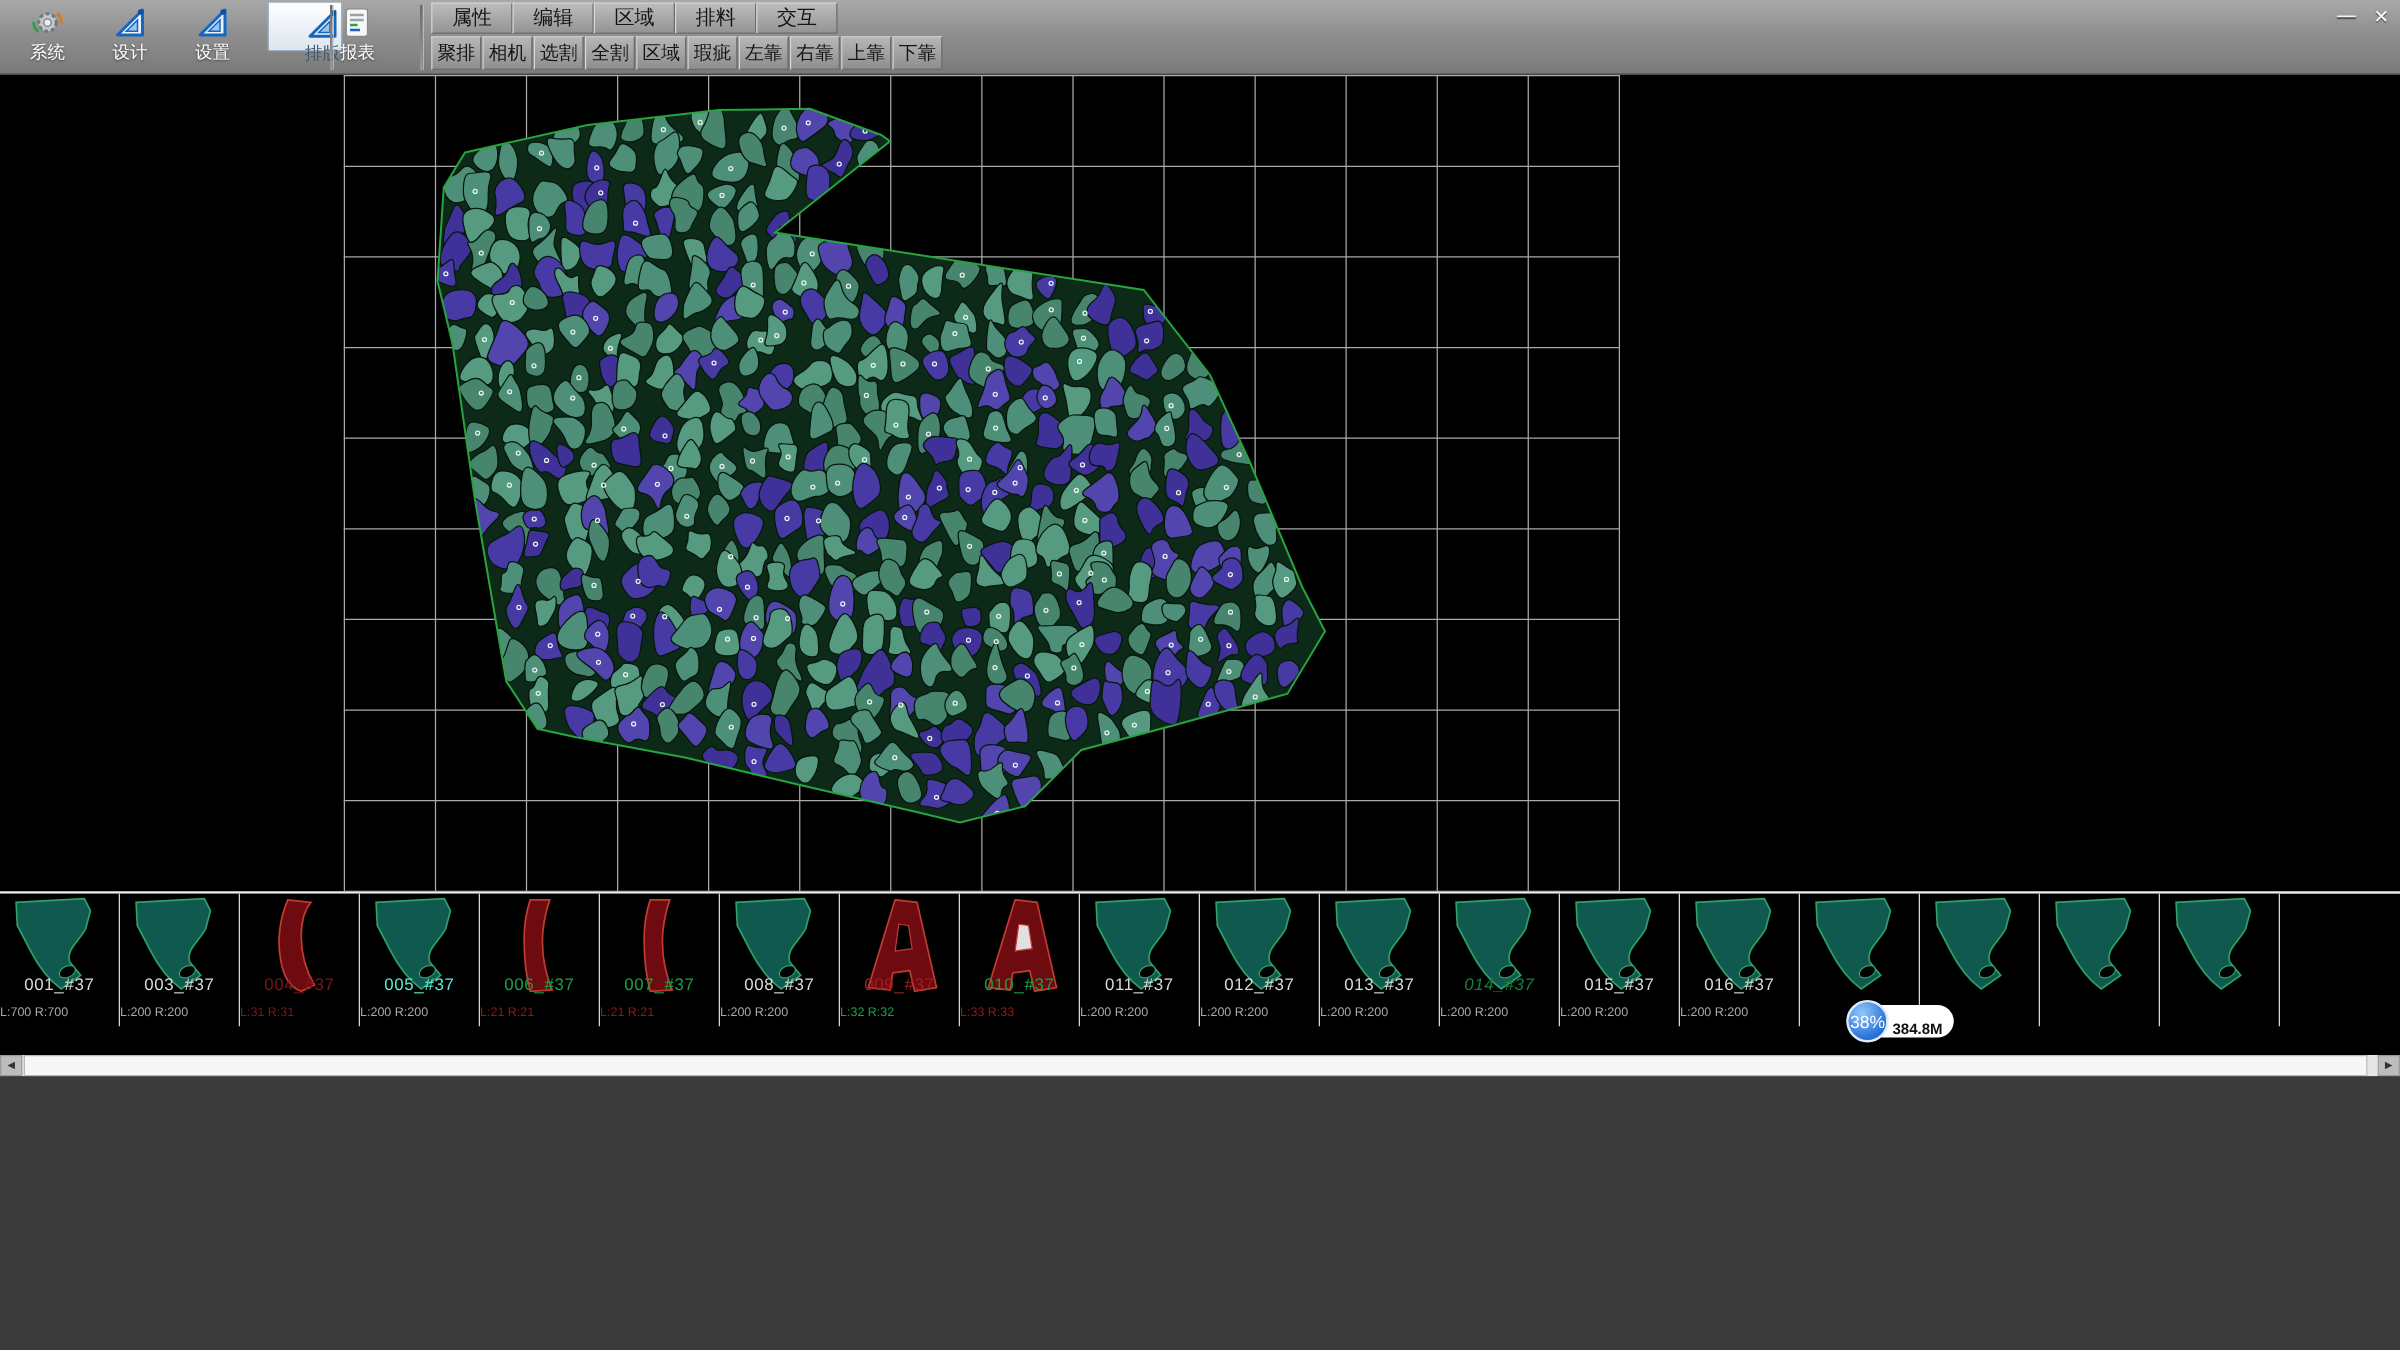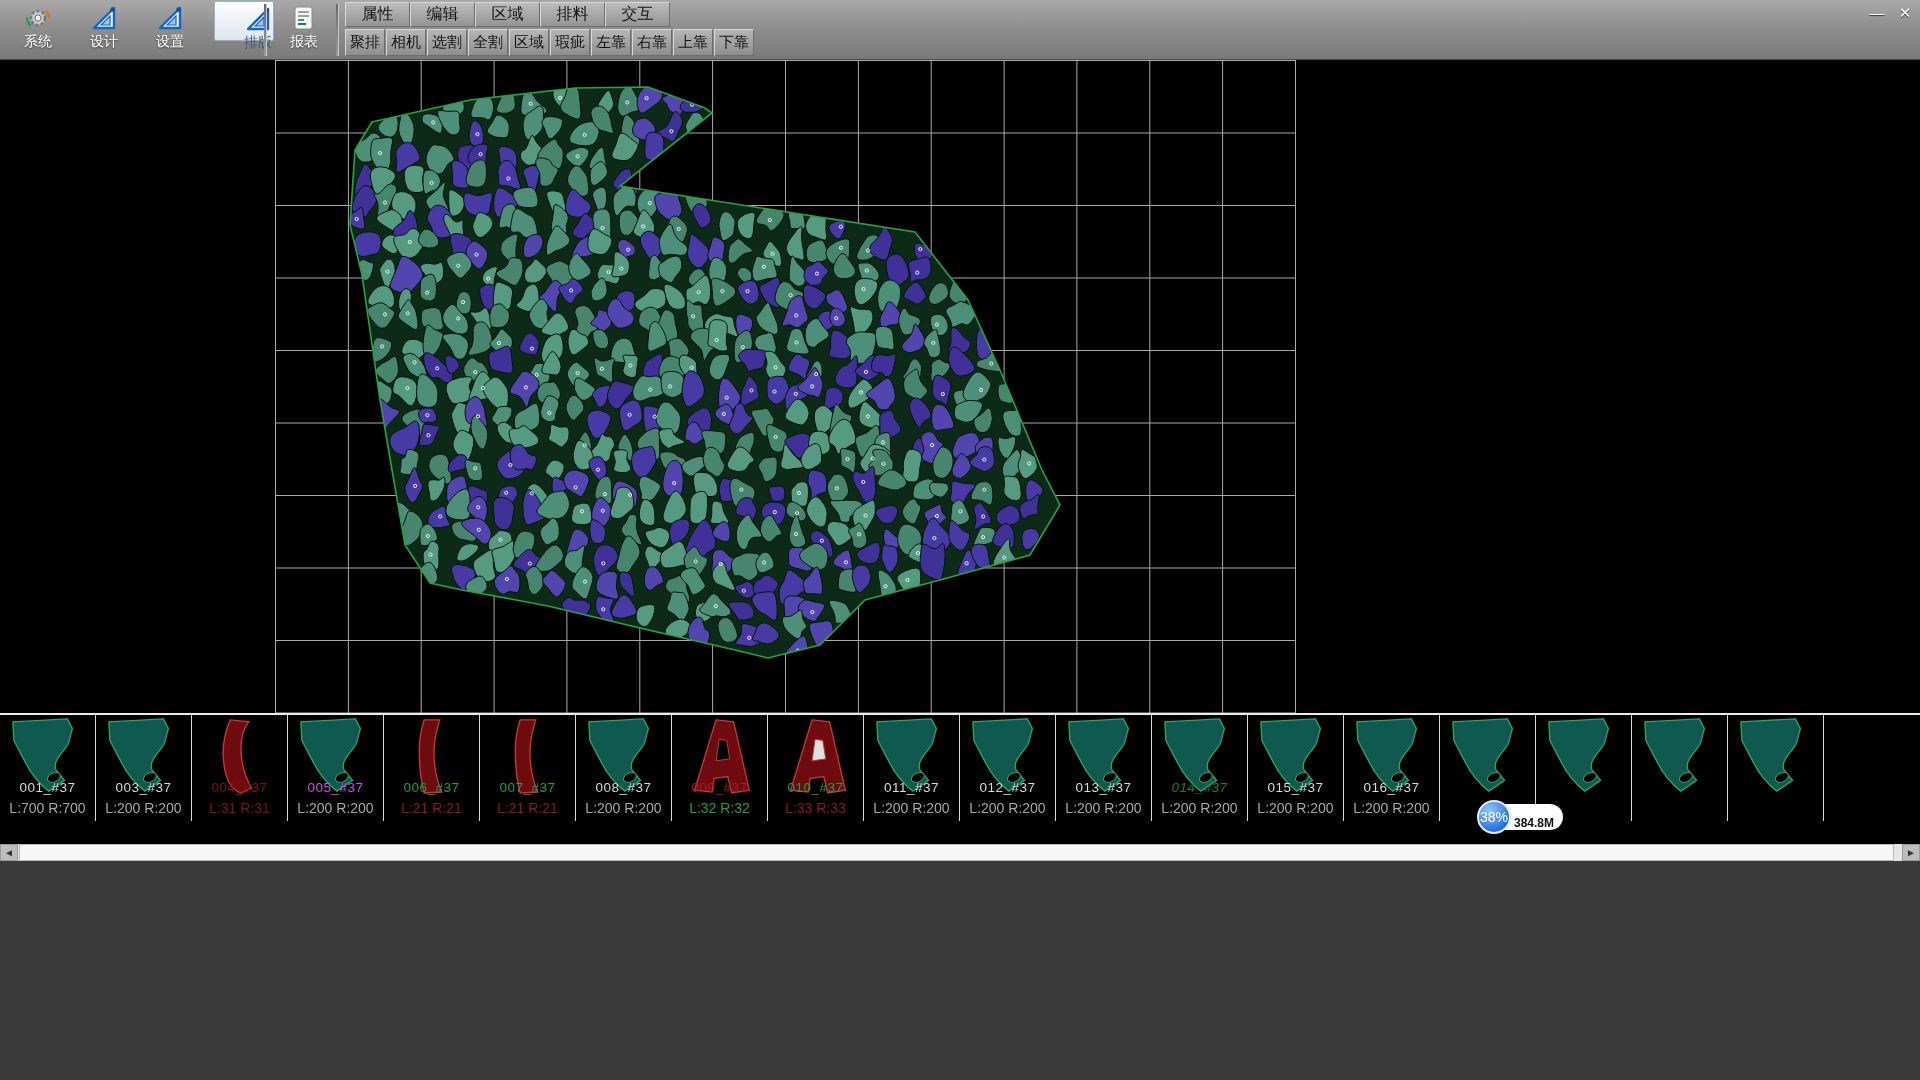--- a/index.html
+++ b/index.html
@@ -32,21 +32,21 @@
 
   
   .canvas{position:absolute;top:60px;left:0;width:1920px;height:653px;background:#000;overflow:hidden}
 
   
   .strip{position:absolute;top:713px;left:0;width:1920px;height:114px;background:#000;
     border-top:2px solid #ececec;border-bottom:2px solid #ececec;display:flex}
   .cell{position:relative;width:96px;flex:0 0 96px;height:106px;border-right:1px solid #d8d8d8;background:#000}
   .cell svg{position:absolute;left:3px;top:1px}
   .cell .pname{position:absolute;left:0;right:0;bottom:26px;text-align:center;font-size:13.5px;letter-spacing:.5px}
-  .cell .pmeta{position:absolute;left:0;right:0;bottom:5px;text-align:center;font-size:14px}
+  .cell .pmeta{position:absolute;left:0;right:0;bottom:5px;text-align:left;font-size:10px}
   .strip-gap{position:absolute;top:823px;left:0;width:1920px;height:21px;background:#000}
 
   
   .membadge{position:absolute;left:1477px;top:800px;width:88px;height:34px;z-index:6}
   .membadge .pill{position:absolute;left:16px;top:4px;width:70px;height:26px;background:#fff;border-radius:13px;
     display:flex;align-items:flex-end;justify-content:flex-end;padding-right:9px;font-size:12px;font-weight:bold;color:#111;
     box-shadow:0 1px 3px rgba(0,0,0,.5)}
   .membadge .pct{position:absolute;left:0;top:0;width:34px;height:34px;border-radius:50%;
     background:radial-gradient(circle at 35% 28%,#8ec6ff,#2a72d8 70%,#1b5cbe);
     border:2px solid #dcebff;color:#fff;font-size:14px;display:flex;align-items:center;justify-content:center}
@@ -101,21 +101,21 @@
         <div class="appbtn active" style="left: 214px; padding-left: 28px;">
           <span class="appicon">
             <svg width="26" height="26" viewBox="0 0 26 26">
               <path d="M3 23 L23 23 L23 3 Z" fill="#eaf2fb" stroke="#1566c0" stroke-width="2.4" stroke-linejoin="round"></path>
               <path d="M10 20 L19 20 L19 11 Z" fill="#9cc4e8" stroke="#1566c0" stroke-width="1.2"></path>
               <circle cx="21.5" cy="4.5" r="2.2" fill="#0d4f9e"></circle>
             </svg>
           </span>
           <span class="applabel">排版</span>
         </div>
-        <div class="appbtn" style="left: 274px;">
+        <div class="appbtn" style="left: 256px;">
           <span class="appicon">
             <svg width="26" height="26" viewBox="0 0 26 26">
               <rect x="4" y="2" width="17" height="22" rx="2" fill="#f7f7f7" stroke="#888"></rect>
               <rect x="7" y="6" width="11" height="2" fill="#99a4aa"></rect>
               <rect x="7" y="10" width="11" height="2" fill="#99a4aa"></rect>
               <rect x="7" y="14" width="6" height="2" fill="#2f9e44"></rect>
               <rect x="7" y="18" width="8" height="2" fill="#1566c0"></rect>
             </svg>
           </span>
           <span class="applabel">报表</span>
@@ -856,21 +856,21 @@
           <path d="M36 4 C30 18 27 36 30 52 C32 66 38 76 47 79 L58 74 C51 62 47 48 47 34 C47 22 50 12 55 6 Z" fill="#6d0b10" stroke="#c23b30" stroke-width="1.4"></path>
         </svg>
         <div class="pname" style="color: rgb(125, 22, 22);">004_#37</div>
         <div class="pmeta" style="color: rgb(125, 22, 22);">L:31 R:31</div>
       </div>
       <div class="cell">
         <svg width="88" height="78" viewBox="0 0 90 80">
           <path d="M10 6 L66 3 L71 13 L67 28 C60 40 51 45 54 55 L63 66 L47 77 C36 69 28 58 22 46 L11 25 Z" fill="#10594f" stroke="#2fa167" stroke-width="1.4"></path>
           <ellipse cx="52" cy="63" rx="7" ry="4.5" transform="rotate(-25 52 63)" fill="#000" stroke="#2fa167" stroke-width="1"></ellipse>
         </svg>
-        <div class="pname" style="color: #d946ef; margin-top: 21px;">005_#37</div>
+        <div class="pname" style="color: #5eead4; margin-top: 21px;">005_#37</div>
         <div class="pmeta" style="color: rgb(168, 168, 168);">L:200 R:200</div>
       </div>
       <div class="cell">
         <svg width="88" height="78" viewBox="0 0 90 80">
           <path d="M38 4 L54 4 C50 16 48 27 48 38 C48 53 51 66 56 78 L38 79 C34 64 33 50 33 36 C33 24 35 13 38 4 Z" fill="#6d0b10" stroke="#c23b30" stroke-width="1.4"></path>
         </svg>
         <div class="pname" style="color: rgb(23, 163, 68);">006_#37</div>
         <div class="pmeta" style="color: rgb(143, 26, 26);">L:21 R:21</div>
       </div>
       <div class="cell">

